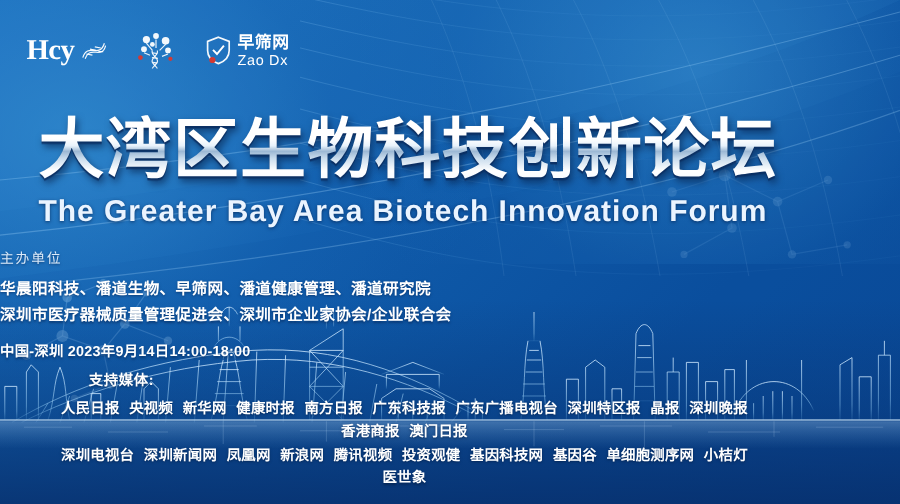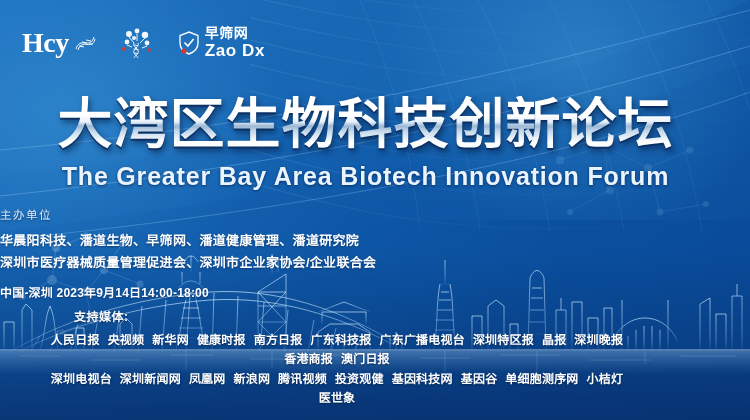--- a/index.html
+++ b/index.html
@@ -81,37 +81,38 @@
     white-space: nowrap;
   }
   .logo-en {
     color: #e4f0fb;
     font-size: 6px;
     letter-spacing: 1.1px;
     margin-top: 2.5px;
     white-space: nowrap;
   }
   .logo-en.wide { letter-spacing: 2.2px; font-size: 6.5px; color:#dbe9f7; }
-  .logo-en.zao { font-size: 17px; font-weight: bold; letter-spacing: .6px; color:#ffffff; margin-top: 2px; text-align: right;}
+  .logo-en.zao { font-size: 12px; font-weight: normal; letter-spacing: .6px; color:#ffffff; margin-top: 2px;}
   .hcy-word {
     font-family: "Liberation Serif", "DejaVu Serif", serif;
     color: #ffffff;
-    font-size: 28px;
+    font-size: 24px;
     font-weight: bold;
     letter-spacing: -0.5px;
     line-height: 1;
   }
 
   
   .headline-wrap {
     position: absolute;
     left: 0; top: 96px;
     width: 731px;
-    text-align: center;
+    text-align: left;
     z-index: 6;
+    padding-left: 32px;
   }
   .headline {
     display: inline-block;
     font-family: "Liberation Sans", "DejaVu Sans", sans-serif;
     font-size: 55px;
     font-weight: bold;
     letter-spacing: 1px;
     line-height: 1.05;
     background: linear-gradient(to bottom,
         #ffffff 0%, #ffffff 34%, #e8f2fb 44%,

